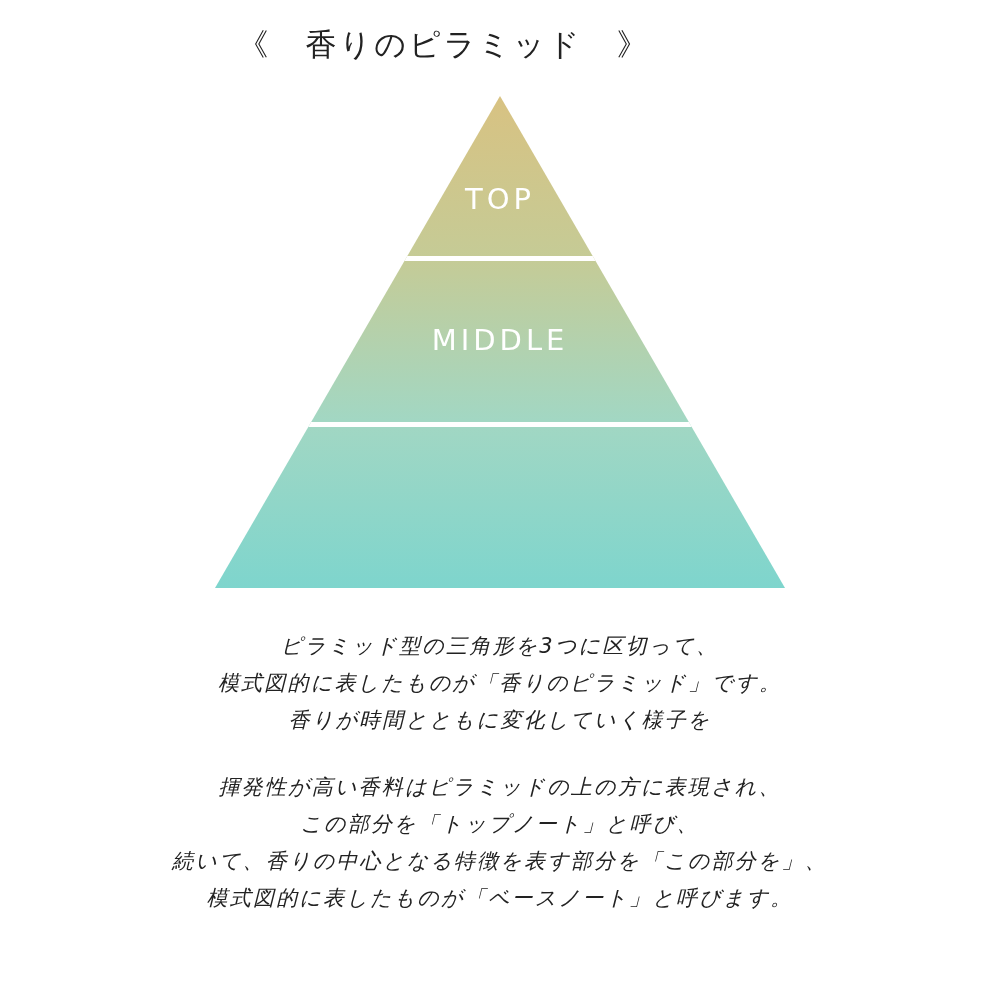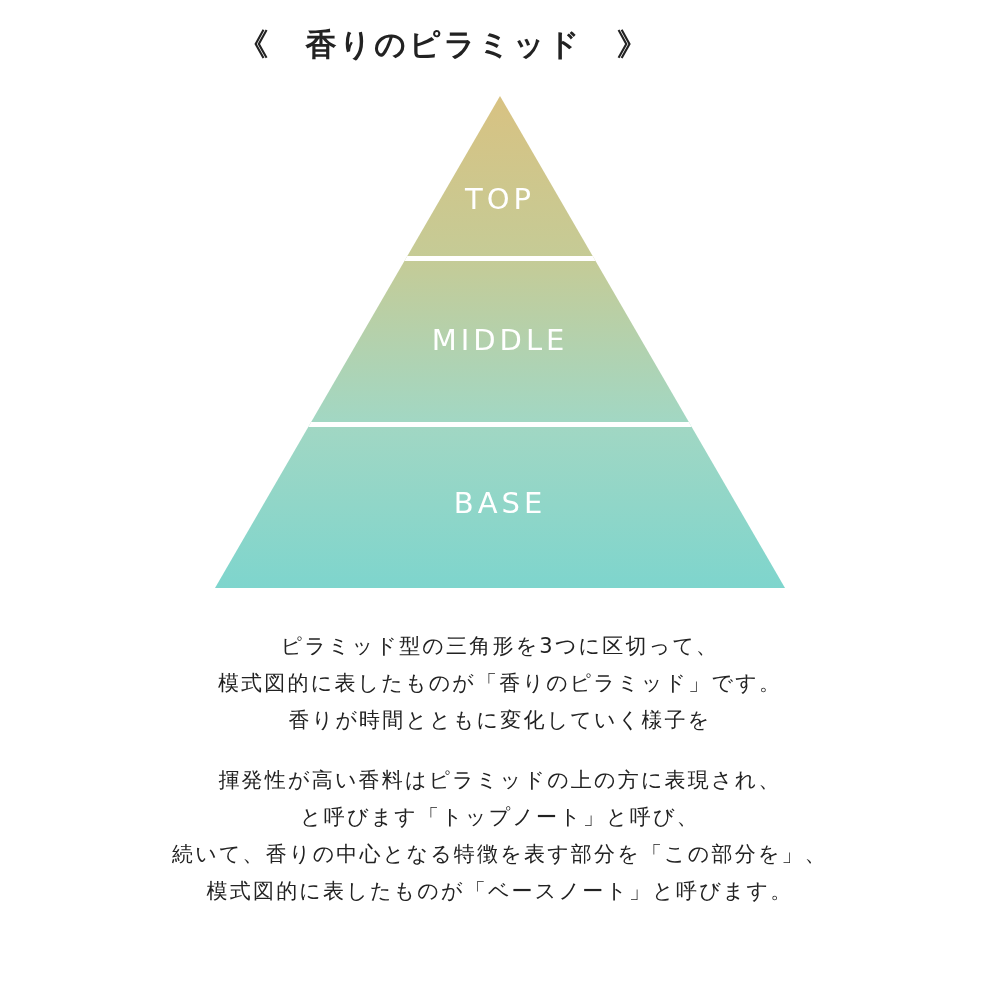--- a/index.html
+++ b/index.html
@@ -21,21 +21,21 @@
   }
 
   
   .title {
     position: absolute;
     top: 24px;
     left: 0;
     width: 888px;
     text-align: center;
     font-size: 31px;
-    font-weight: 700;
+    font-weight: 400;
     color: #222222;
     letter-spacing: 3px;
     white-space: nowrap;
   }
 
   
   .pyramid-wrap {
     position: absolute;
     left: 215px;
     top: 96px;
@@ -64,24 +64,25 @@
   .tier-label.base   { top: 390px; font-size: 29px; }
 
   
   .body-copy {
     position: absolute;
     left: 0;
     top: 628px;
     width: 1000px;
     text-align: center;
     color: #222222;
+    font-style: italic;
   }
 
   .para { margin: 0; }
-  .para + .para { margin-top: 23px; }
+  .para + .para { margin-top: 30px; }
 
   .para .line {
     display: block;
     font-size: 21px;
     line-height: 37px;
     letter-spacing: 2.2px;
     color: #222222;
     white-space: nowrap;
   }
 </style>
@@ -112,33 +113,32 @@
       <g clip-path="url(#triClip)">
         <rect x="-10" y="160" width="590" height="5" fill="#ffffff"></rect>
         <rect x="-10" y="326" width="590" height="5" fill="#ffffff"></rect>
       </g>
     </svg>
 
     <div class="tier-label middle">MIDDLE</div>
 
     <div class="tier-label top">TOP</div>
 
-    <div class="tier-label base">BASE</div>
   </div>
 
   <div class="body-copy">
 
     <p class="para">
       <span class="line">ピラミッド型の三角形を3つに区切って、</span>
       <span class="line">模式図的に表したものが「香りのピラミッド」です。</span>
       <span class="line">香りが時間とともに変化していく様子を</span>
     </p>
 
     <p class="para">
       <span class="line">揮発性が高い香料はピラミッドの上の方に表現され、</span>
-      <span class="line">と呼びます「トップノート」と呼び、</span>
+      <span class="line">この部分を「トップノート」と呼び、</span>
       <span class="line">続いて、香りの中心となる特徴を表す部分を「この部分を」、</span>
       <span class="line">模式図的に表したものが「ベースノート」と呼びます。</span>
     </p>
 
   </div>
 
 </div>
 
 </body></html>

